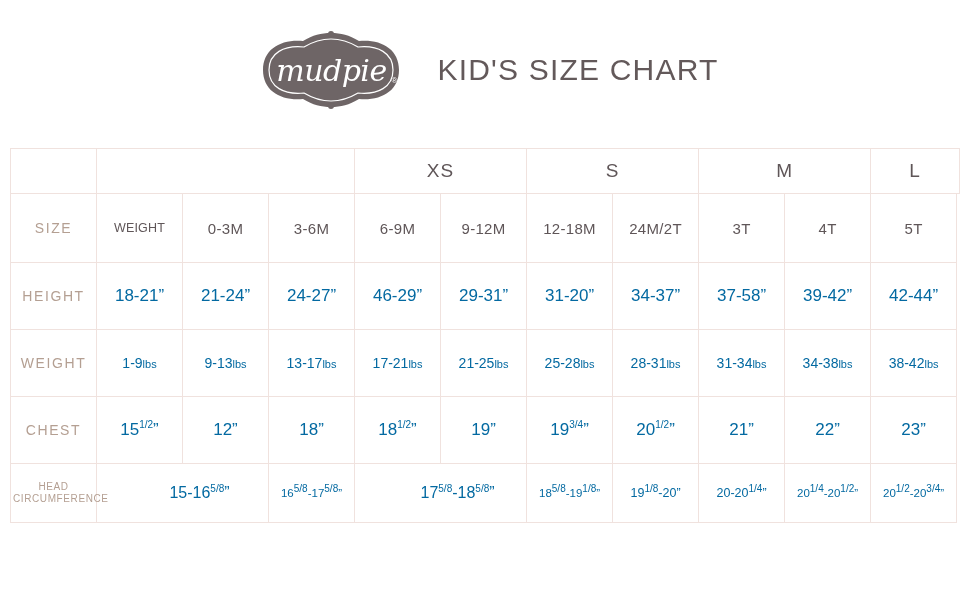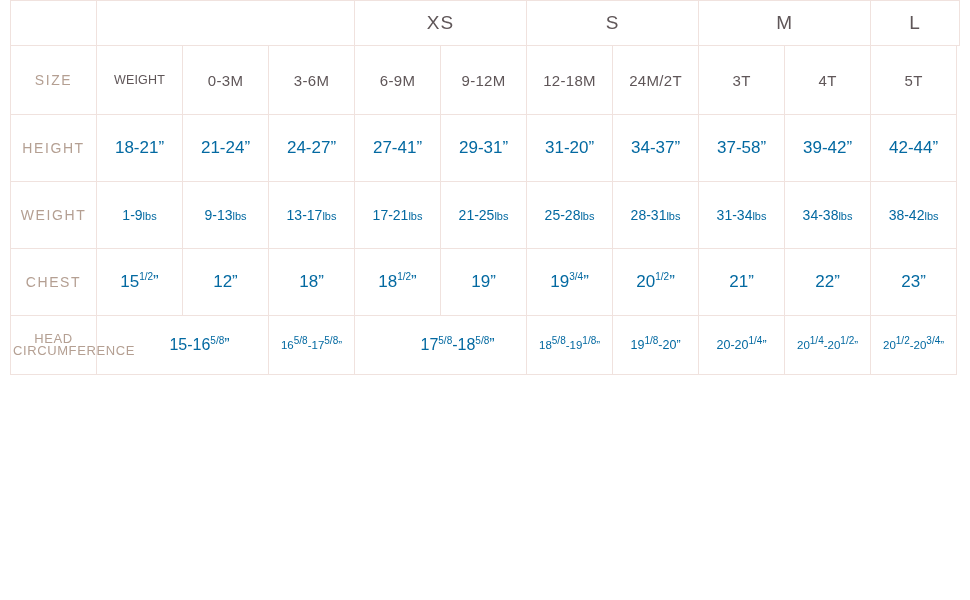--- a/index.html
+++ b/index.html
@@ -61,20 +61,21 @@
     font-size: 30px;
     letter-spacing: 1.2px;
     white-space: nowrap;
   }
 
   
   .table-wrap {
     padding: 0 10px;
     box-sizing: border-box;
     width: 768px;
+    margin-top: 8px;
   }
   table.size-chart {
     border-collapse: collapse;
     width: 950px;
     table-layout: fixed;
     color: #5f5658;
   }
   table.size-chart td {
     border: 1px solid #f0e2de;
     text-align: center;
@@ -93,21 +94,21 @@
   .row-head td { height: 58px; }
 
   
   .rowlabel {
     color: #b49f92;
     font-size: 14px;
     letter-spacing: 1.6px;
     font-weight: 400;
   }
   .rowlabel.small {
-    font-size: 13px;
+    font-size: 10px;
     letter-spacing: 0.6px;
     line-height: 12px;
   }
 
   
   .grouplabel {
     color: #5f5658;
     font-size: 19px;
     font-weight: 300;
     letter-spacing: 1px;
@@ -136,20 +137,33 @@
   .val.small { font-size: 14px; }
   .val.hc { font-size: 16px; padding-left: 36px; }
   .val.hc-sm { font-size: 12.5px; }
   .val.hc-xs { font-size: 11.5px; }
 </style>
 </head>
 <body>
 
 <div id="page">
 
+  <div class="header">
+    <div class="logo-wrap">
+      <svg class="logo-svg" width="160" height="78" viewBox="0 0 160 78">
+        <path d="M12 39 C12 18, 30 8, 52 10 C62 4, 70 2, 80 2 C90 2, 98 4, 108 10 C130 8, 148 18, 148 39 C148 60, 130 70, 108 68 C98 74, 90 76, 80 76 C70 76, 62 74, 52 68 C30 70, 12 60, 12 39 Z" fill="#6e6566"></path>
+        <path d="M18 39 C18 22, 33 14, 53 16 C63 10, 70 8, 80 8 C90 8, 97 10, 107 16 C127 14, 142 22, 142 39 C142 56, 127 64, 107 62 C97 68, 90 70, 80 70 C70 70, 63 68, 53 62 C33 64, 18 56, 18 39 Z" fill="none" stroke="#ffffff" stroke-width="1.2"></path>
+        <circle cx="80" cy="3" r="3" fill="#6e6566"></circle>
+        <circle cx="80" cy="75" r="3" fill="#6e6566"></circle>
+      </svg>
+      <span class="logo-text">mudpie</span>
+      <span class="logo-reg">®</span>
+    </div>
+    <div class="chart-title">KID'S SIZE CHART</div>
+  </div>
 
   <div class="table-wrap">
     <table class="size-chart">
       <colgroup>
         <col class="col-label">
         <col class="col-data">
           <col class="col-data">
           <col class="col-data">
         <col class="col-data">
           <col class="col-data">
@@ -179,21 +193,21 @@
             <td class="sizename">24M/2T</td>
             <td class="sizename">3T</td>
             <td class="sizename">4T</td>
             <td class="sizename">5T</td>
           </tr>
           <tr class="row-std">
             <td class="rowlabel">HEIGHT</td>
             <td class="val">18-21”</td>
             <td class="val">21-24”</td>
             <td class="val">24-27”</td>
-            <td class="val">27-41”</td>
+            <td class="val">46-29”</td>
             <td class="val">29-31”</td>
             <td class="val">31-20”</td>
             <td class="val">34-37”</td>
             <td class="val">37-58”</td>
             <td class="val">39-42”</td>
             <td class="val">42-44”</td>
           </tr>
           <tr class="row-std">
             <td class="rowlabel">WEIGHT</td>
             <td class="val small">1-9<span class="unit">lbs</span></td>

